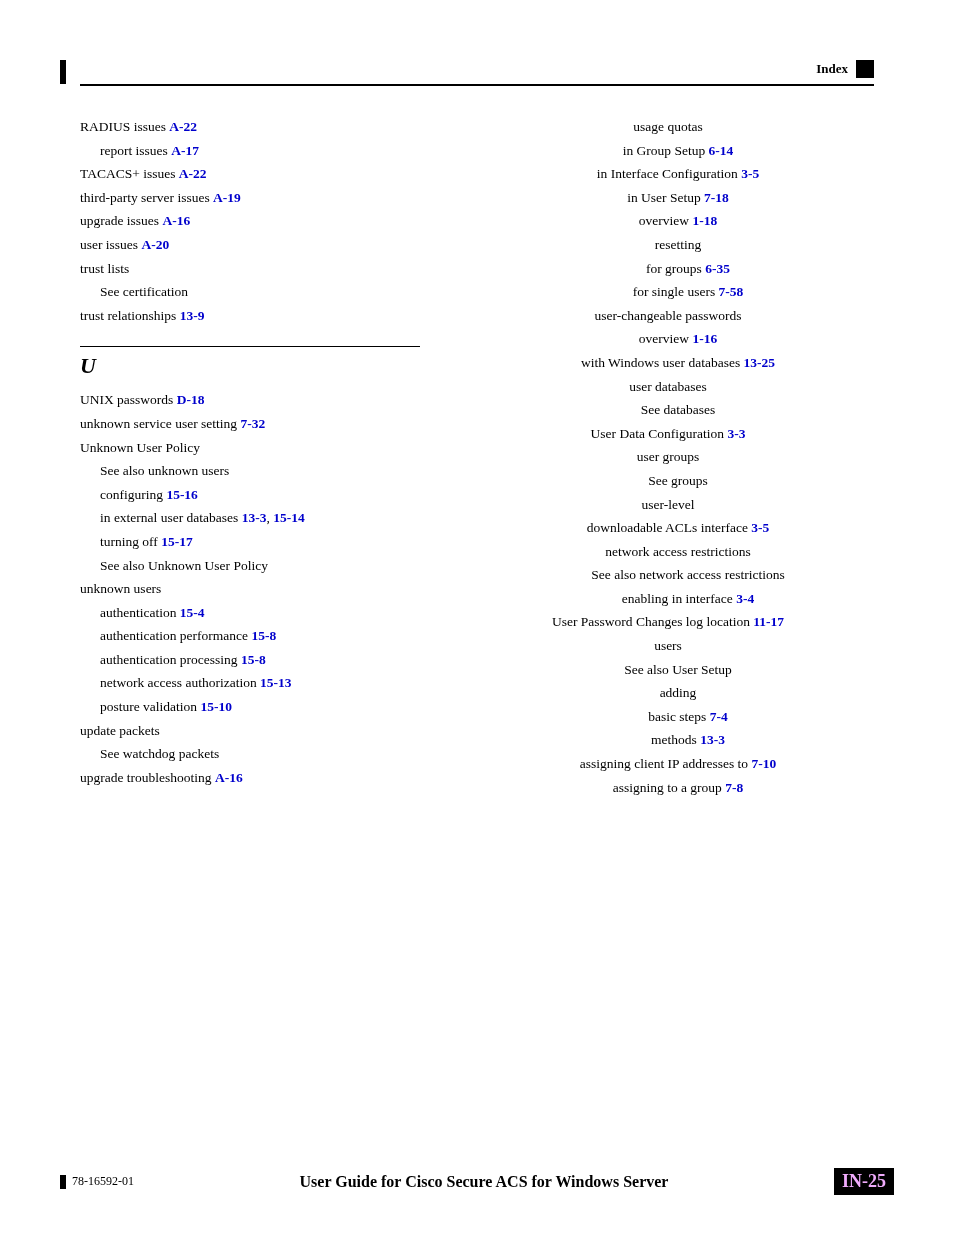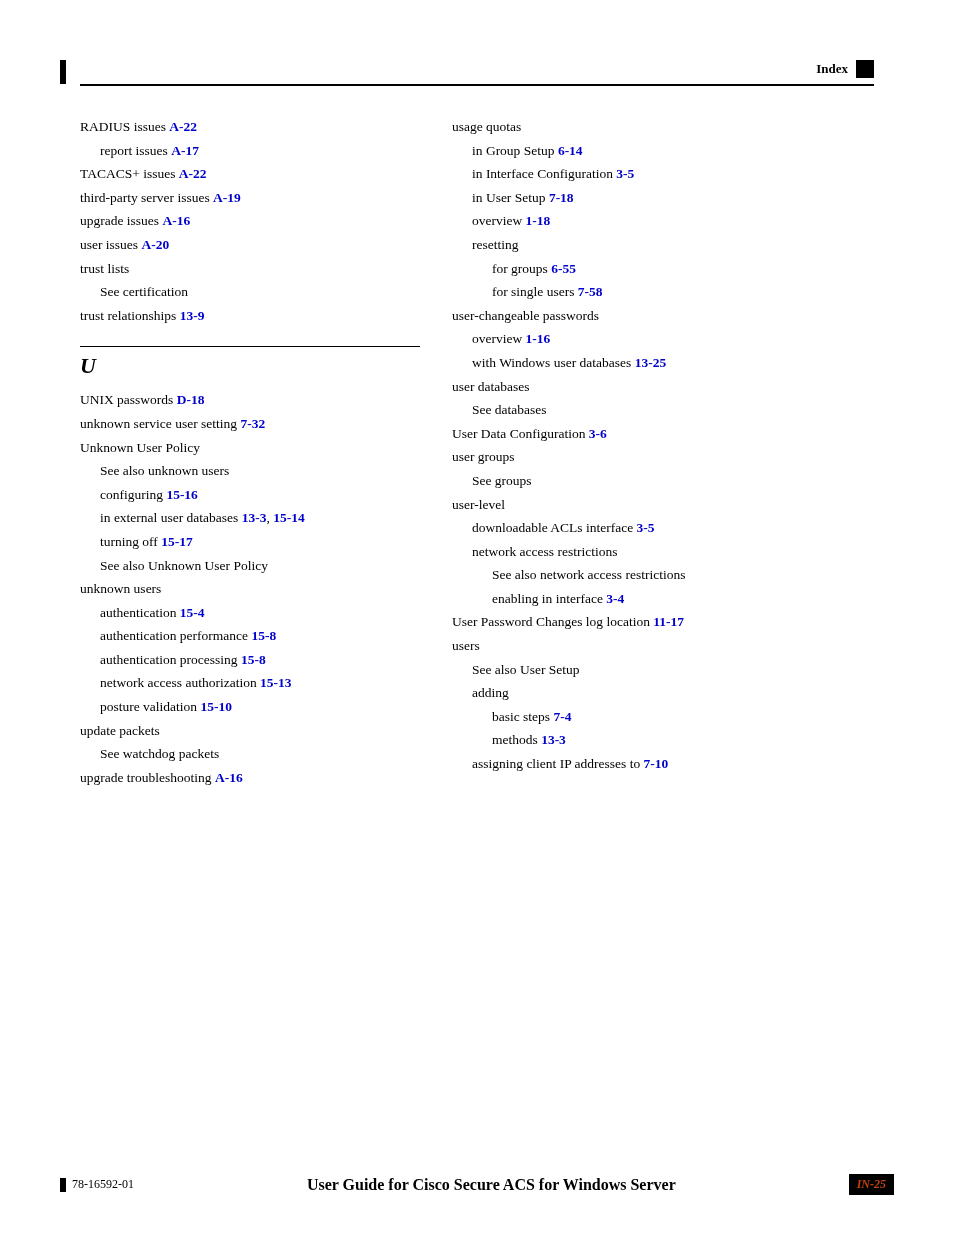--- a/index.html
+++ b/index.html
@@ -48,28 +48,29 @@
       left: 60px;
       top: 60px;
       width: 6px;
       height: 24px;
       background: #000;
     }
 
     
     .content {
       display: flex;
-      gap: 32px;
+      gap: 42px;
     }
     .col-left {
       width: 340px;
       flex-shrink: 0;
     }
     .col-right {
       flex: 1;
+      text-align: center;
     }
 
     
     .entry {
       margin-bottom: 2px;
       line-height: 1.6;
     }
     .entry.indent1 { padding-left: 20px; }
     .entry.indent2 { padding-left: 40px; }
 
@@ -125,25 +126,24 @@
       font-weight: bold;
       color: #000;
     }
     .footer-page {
       display: flex;
       align-items: center;
       gap: 0;
     }
     .footer-page-box {
       background: #000;
-      color: #c2410c;
-      font-weight: bold;
-      font-size: 12px;
+      color: #f0abfc;
+      font-weight: bold;
+      font-size: 18px;
       padding: 3px 8px;
-      font-style: italic;
     }
   </style>
 </head>
 <body>
 
 <div class="page">
 
   <div class="left-bar"></div>
 
   <div class="header">
@@ -190,42 +190,43 @@
     </div>
 
     <div class="col-right">
 
       <div class="entry indent0">usage quotas</div>
       <div class="entry indent1">in Group Setup <a class="blue-link">6-14</a></div>
       <div class="entry indent1">in Interface Configuration <a class="blue-link">3-5</a></div>
       <div class="entry indent1">in User Setup <a class="blue-link">7-18</a></div>
       <div class="entry indent1">overview <a class="blue-link">1-18</a></div>
       <div class="entry indent1">resetting</div>
-      <div class="entry indent2">for groups <a class="blue-link">6-55</a></div>
+      <div class="entry indent2">for groups <a class="blue-link">6-35</a></div>
       <div class="entry indent2">for single users <a class="blue-link">7-58</a></div>
       <div class="entry indent0">user-changeable passwords</div>
       <div class="entry indent1">overview <a class="blue-link">1-16</a></div>
       <div class="entry indent1">with Windows user databases <a class="blue-link">13-25</a></div>
       <div class="entry indent0">user databases</div>
       <div class="entry indent1">See databases</div>
-      <div class="entry indent0">User Data Configuration <a class="blue-link">3-6</a></div>
+      <div class="entry indent0">User Data Configuration <a class="blue-link">3-3</a></div>
       <div class="entry indent0">user groups</div>
       <div class="entry indent1">See groups</div>
       <div class="entry indent0">user-level</div>
       <div class="entry indent1">downloadable ACLs interface <a class="blue-link">3-5</a></div>
       <div class="entry indent1">network access restrictions</div>
       <div class="entry indent2">See also network access restrictions</div>
       <div class="entry indent2">enabling in interface <a class="blue-link">3-4</a></div>
       <div class="entry indent0">User Password Changes log location <a class="blue-link">11-17</a></div>
       <div class="entry indent0">users</div>
       <div class="entry indent1">See also User Setup</div>
       <div class="entry indent1">adding</div>
       <div class="entry indent2">basic steps <a class="blue-link">7-4</a></div>
       <div class="entry indent2">methods <a class="blue-link">13-3</a></div>
       <div class="entry indent1">assigning client IP addresses to <a class="blue-link">7-10</a></div>
+      <div class="entry indent1">assigning to a group <a class="blue-link">7-8</a></div>
 
     </div>
 
   </div>
 
   <div class="footer">
     <div class="footer-left">
       <div class="footer-left-bar"></div>
       <span class="footer-doc-num">78-16592-01</span>
     </div>

